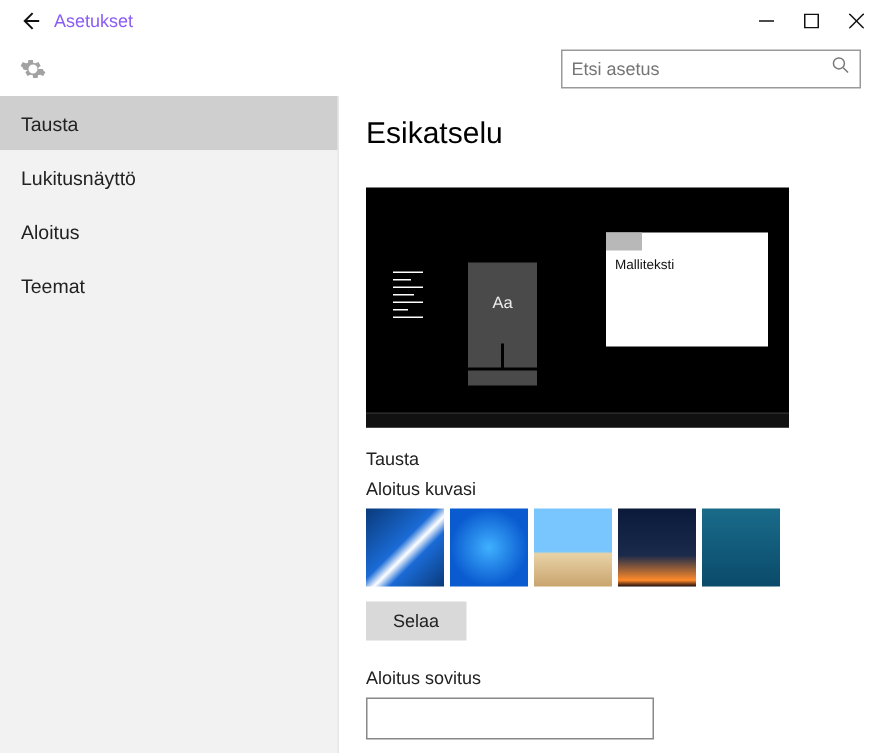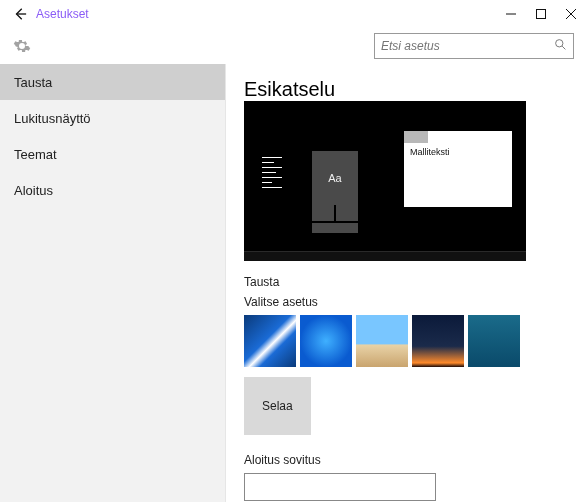--- a/index.html
+++ b/index.html
@@ -7,28 +7,28 @@
   .titlebar { height: 28px; display: flex; align-items: center; padding-left: 8px; }
   .titlebar .back { width: 24px; height: 24px; display: flex; align-items: center; justify-content: center; color: #111; cursor: default; }
   .titlebar .title { font-size: 12px; color: #8b5cf6; margin-left: 4px; flex: 1; }
   .winbtns { display: flex; height: 28px; }
   .winbtn { width: 30px; height: 28px; display: flex; align-items: center; justify-content: center; color: #111; }
   .winbtn svg { stroke: #111; }
   .header { height: 36px; display: flex; align-items: center; padding: 0 12px 0 12px; }
   .gear { width: 20px; height: 20px; display: flex; align-items: center; justify-content: center; margin-right: 8px; color:#555; }
   .section-title { font-size: 12px; font-weight: 600; letter-spacing: 0.3px; }
   .search { margin-left: auto; width: 200px; height: 26px; border: 1px solid #999; display: flex; align-items: center; padding: 0 6px; background:#fff; }
-  .search input { border: none; outline: none; flex: 1; font-size: 12px; background: transparent; color:#0c4a6e; font-style: italic; }
+  .search input { border: none; outline: none; flex: 1; font-size: 12px; background: transparent; color:#0c4a6e; }
   .search .sicon { color:#666; }
   .body { display: flex; height: calc(502px - 28px - 36px); }
   .sidebar { width: 226px; background: #f2f2f2; border-right: 1px solid #e6e6e6; }
   .navitem { height: 36px; display: flex; align-items: center; padding-left: 14px; font-size: 13px; color: #222; cursor: default; }
   .navitem.active { background: #cfcfcf; }
   .main { flex: 1; padding: 14px 18px 0 18px; overflow: hidden; }
-  .h1 { font-size: 20px; font-weight: 400; margin-bottom: 0; }
+  .h1 { font-size: 20px; font-weight: 400; margin-bottom: 24px; }
   .preview { width: 282px; height: 160px; background: #000; position: relative; margin-bottom: 14px; }
   .preview .taskbar { position:absolute; left:0; right:0; bottom:0; height:10px; background:#111; border-top:1px solid #2a2a2a;}
   .preview .lines { position:absolute; left:18px; top:56px; }
   .preview .lines div { width:20px; height:1px; background:#fff; margin-bottom:4px; }
   .preview .lines div:nth-child(2){width:12px;}
   .preview .lines div:nth-child(4){width:14px;}
   .preview .lines div:nth-child(6){width:10px;}
   .preview .tiles { position:absolute; left:60px; top:50px; width:60px; }
   .preview .tile { background:#4a4a4a; position:absolute; }
   .preview .bigtile { width:46px; height:54px; left:8px; top:0; display:flex; align-items:center; justify-content:center; color:#eee; font-size:11px; }
@@ -41,21 +41,21 @@
   .label { font-size: 12px; color:#222; margin-bottom:6px; }
   .combo { width: 192px; height: 28px; border: 1px solid #888; display: flex; align-items: center; padding: 0 8px; font-size: 12px; color:#222; margin-bottom:16px; justify-content: space-between; background:#fff; }
   .combo.large { width: 192px; }
   .thumbs { display: flex; gap: 4px; margin-bottom: 10px; }
   .thumb { width: 52px; height: 52px; background:#3a6ea5; position:relative; overflow:hidden; }
   .thumb.t1 { background: linear-gradient(135deg,#0a3a7a 0%,#1a6bd6 45%,#ffffff 55%,#1a6bd6 65%,#0a3a7a 100%); }
   .thumb.t2 { background: radial-gradient(circle at 50% 50%,#3fb0ff,#0a5bd0 70%); }
   .thumb.t3 { background: linear-gradient(#79c6ff 0%,#79c6ff 55%,#e8d2a6 58%,#c9a46e 100%); }
   .thumb.t4 { background: linear-gradient(#0b1a3a 0%,#1a2a4a 60%,#ff8a2a 92%,#1a0a0a 100%); }
   .thumb.t5 { background: linear-gradient(#1a6b8a,#0a4a6a); }
-  .browse { display:inline-block; padding: 22px 18px; background:#d9d9d9; font-size:12px; color:#222; margin-bottom:18px; }
+  .browse { display:inline-block; padding: 6px 18px; background:#d9d9d9; font-size:12px; color:#222; margin-bottom:18px; }
   .chev { width:10px; height:10px; }
 </style>
 </head>
 <body>
 
 <div class="titlebar">
   <div class="back">
     <svg width="14" height="14" viewBox="0 0 16 16">
         <path d="M10 2 L4 8 L10 14" fill="none" stroke="#111" stroke-width="1.5"></path>
         <path d="M4 8 H15" stroke="#111" stroke-width="1.5"></path>
@@ -101,24 +101,24 @@
 
 <div class="body">
   <div class="sidebar">
     <div class="navitem active">
         <span>Tausta</span>
       </div>
     <div class="navitem">
         <span>Lukitusnäyttö</span>
       </div>
     <div class="navitem">
-        <span>Teemat</span>
+        <span>Aloitus</span>
       </div>
     <div class="navitem">
-        <span>Aloitus</span>
+        <span>Teemat</span>
       </div>
   </div>
 
   <div class="main">
     <div class="h1">Esikatselu</div>
 
     <div class="preview">
       <div class="lines">
           <div></div>
           <div></div>
@@ -136,21 +136,21 @@
       </div>
       <div class="window">
         <div class="wtitle"></div>
         <div class="wtext">Malliteksti</div>
       </div>
       <div class="taskbar"></div>
     </div>
 
     <div class="label">Tausta</div>
 
-    <div class="label">Valitse asetus</div>
+    <div class="label">Aloitus kuvasi</div>
     <div class="thumbs">
       <div class="thumb t1"></div>
       <div class="thumb t2"></div>
       <div class="thumb t3"></div>
       <div class="thumb t4"></div>
       <div class="thumb t5"></div>
     </div>
     <div class="browse"><span>Selaa</span></div>
 
     <div class="label">Aloitus sovitus</div>

